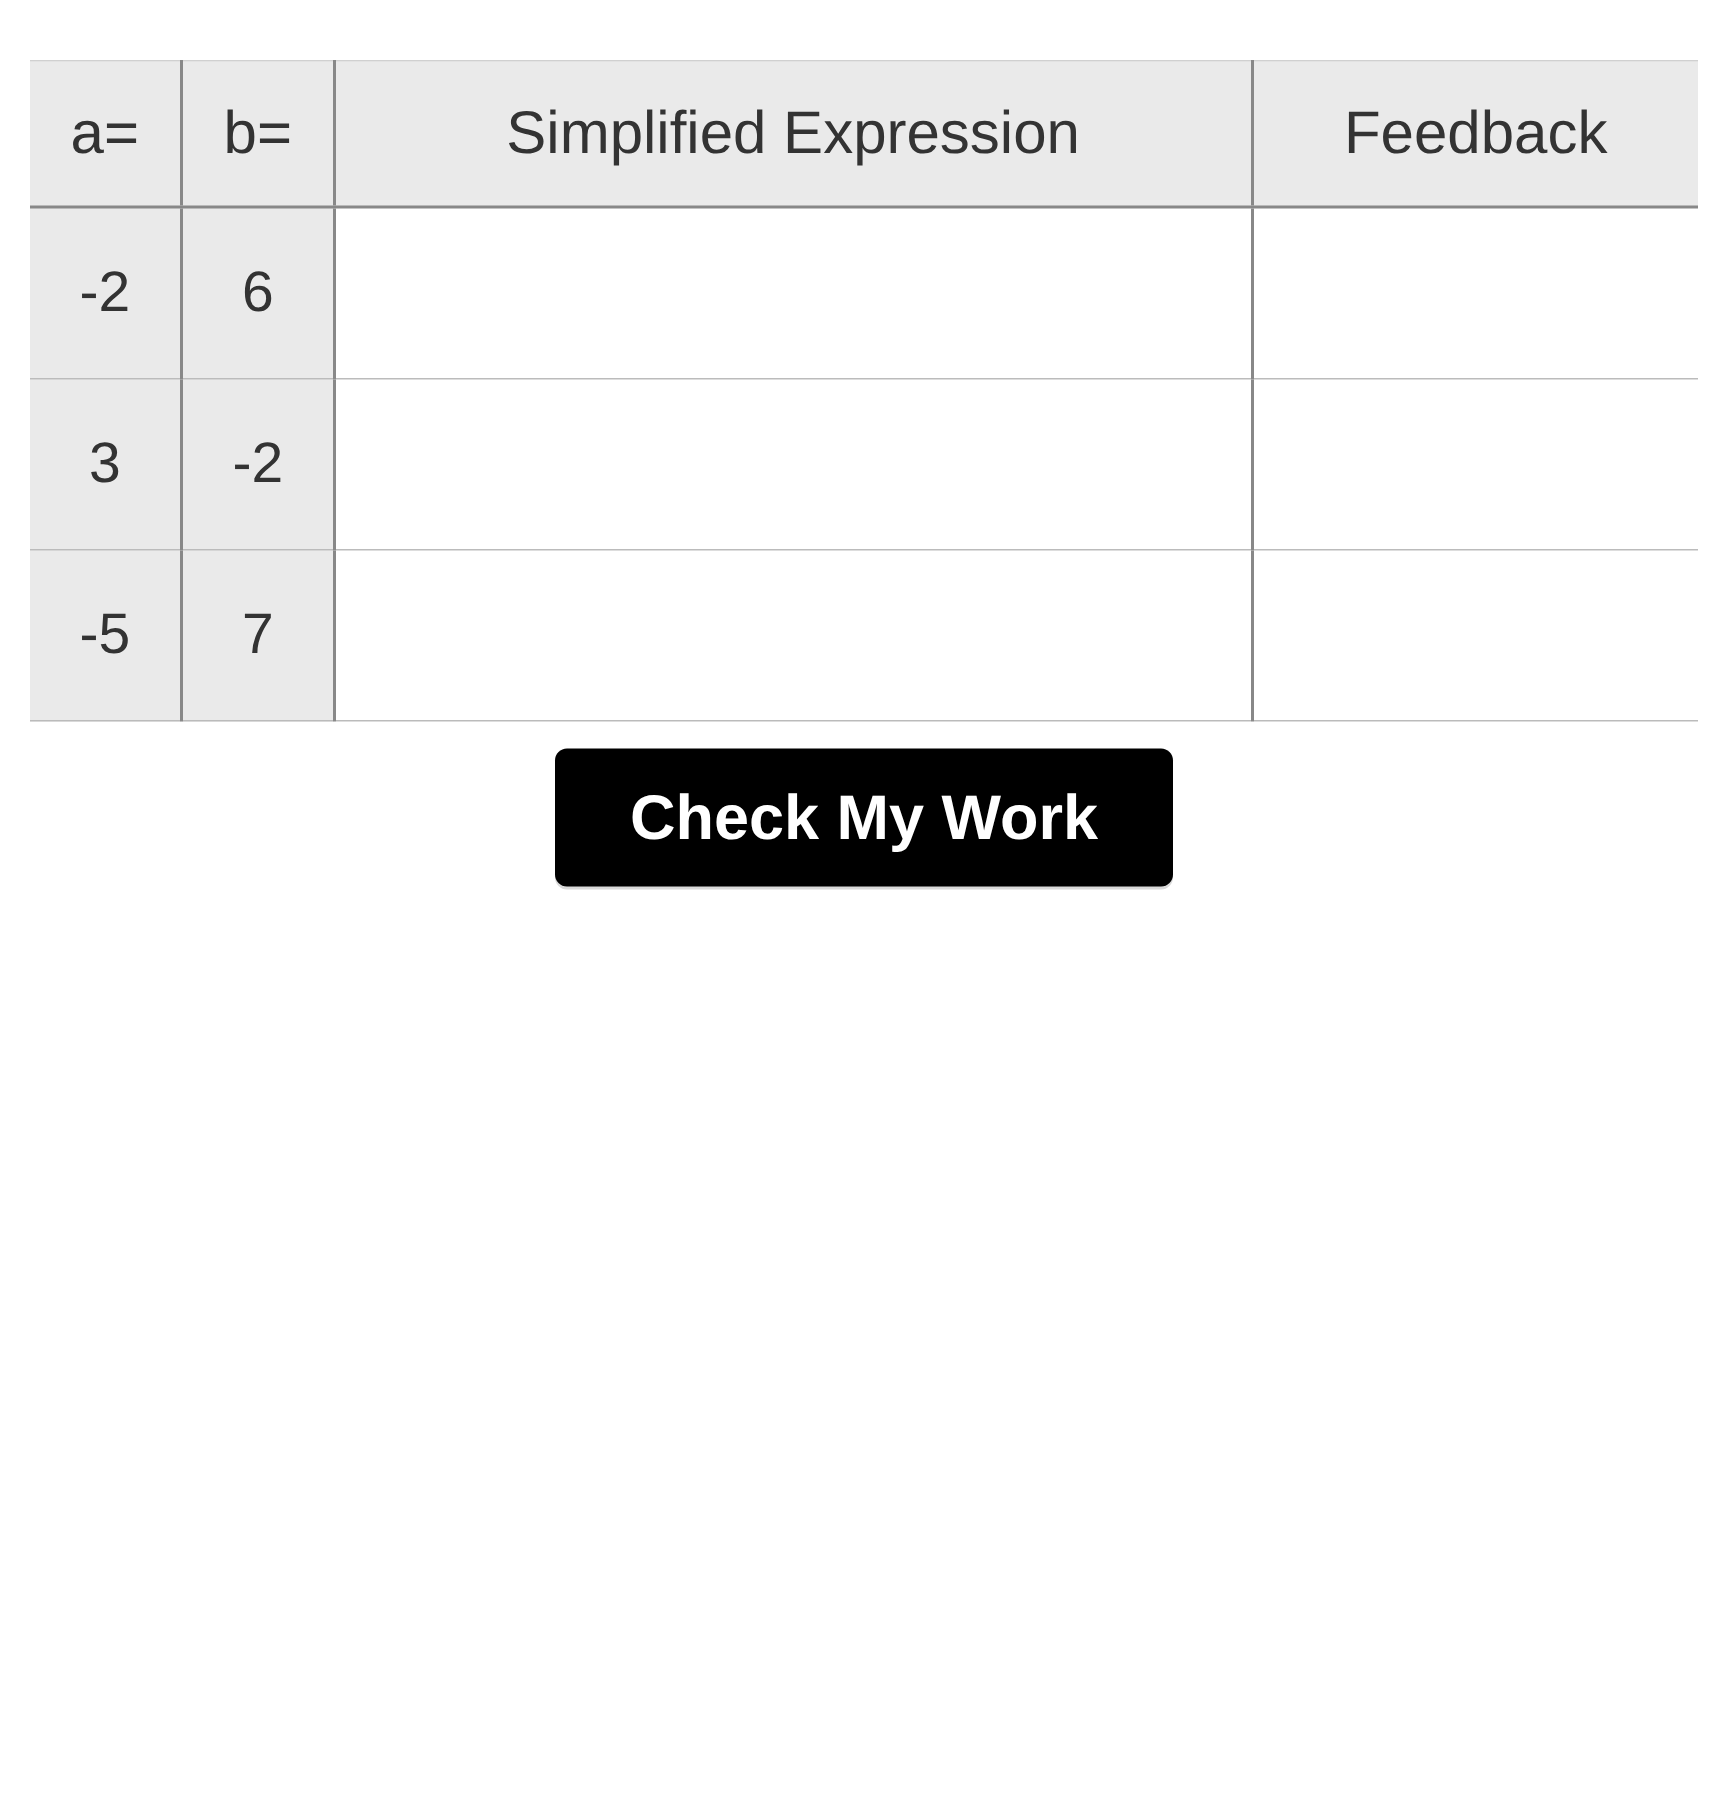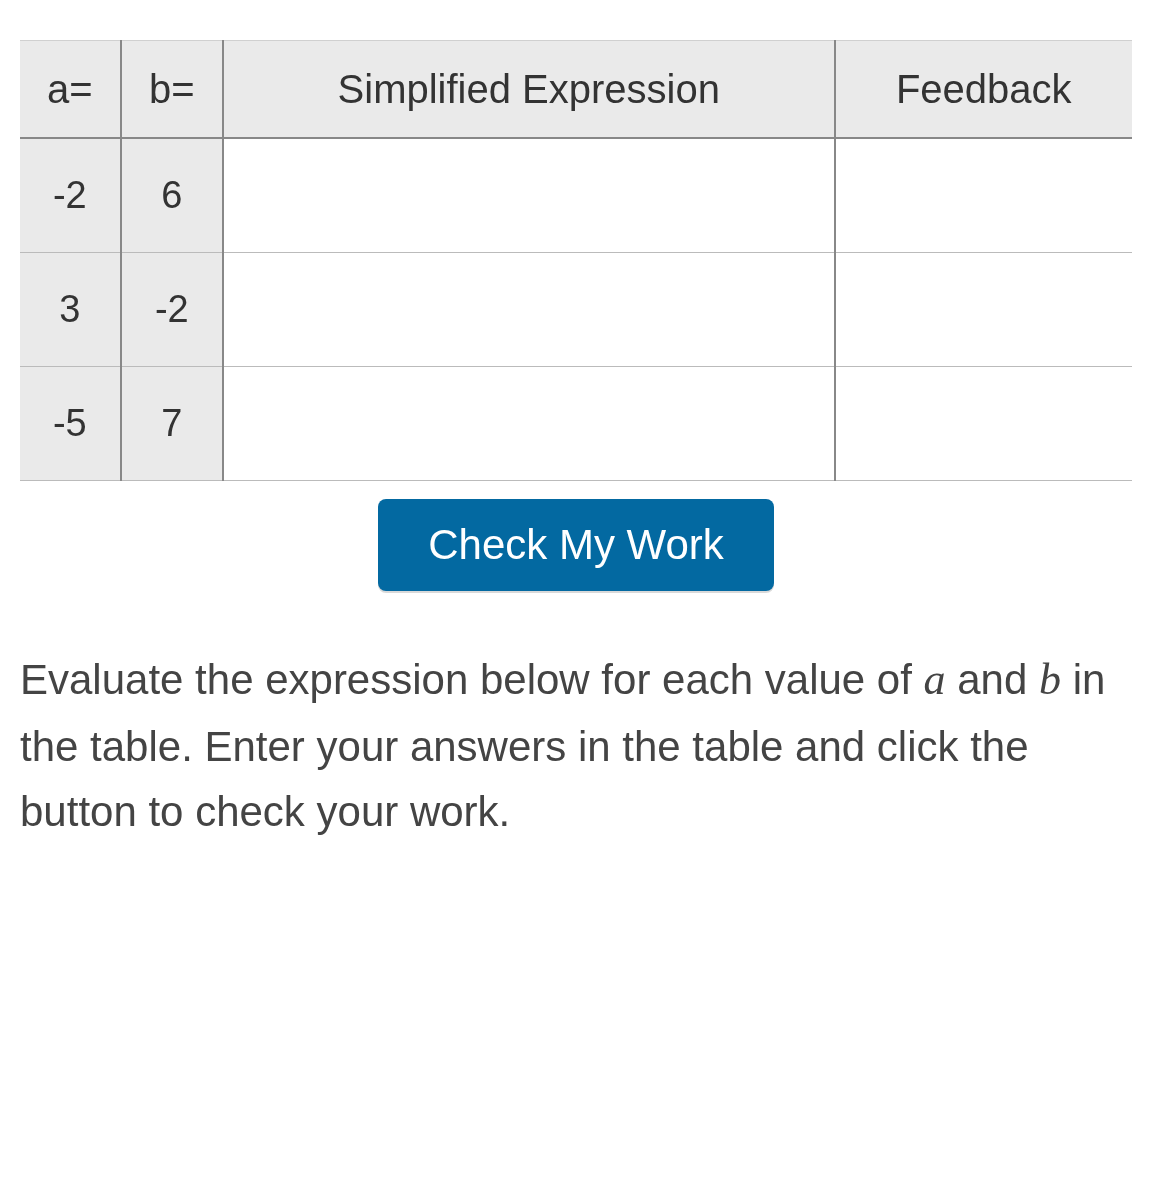--- a/index.html
+++ b/index.html
@@ -51,28 +51,28 @@
     background: #ffffff;
   }
   tbody td.feedback-cell {
     background: #ffffff;
   }
   .button-row {
     text-align: center;
     margin-top: 18px;
   }
   .check-btn {
-    background: #0369a1;
+    background: #000000;
     color: #ffffff;
     border: none;
     border-radius: 8px;
     font-size: 42px;
     padding: 22px 50px;
     cursor: pointer;
-    font-weight: 400;
+    font-weight: 700;
     box-shadow: 0 2px 0 rgba(0,0,0,0.15);
   }
   .instructions {
     font-size: 42px;
     color: #444;
     line-height: 1.55;
     margin-top: 55px;
     font-weight: 400;
   }
   .instructions .var {
@@ -139,18 +139,15 @@
         <td class="input-cell"></td>
         <td class="feedback-cell"></td>
       </tr>
     </tbody>
   </table>
 
   <div class="button-row">
     <button class="check-btn">Check My Work</button>
   </div>
 
-  <div class="instructions">
-    <span>Evaluate the expression below for each value of </span><span class="var">a</span><span> and </span><span class="var">b</span><span> in the table.  Enter your answers in the table and click the button to check your work.</span>
-  </div>
 
 
 </div>
 
 </body></html>

